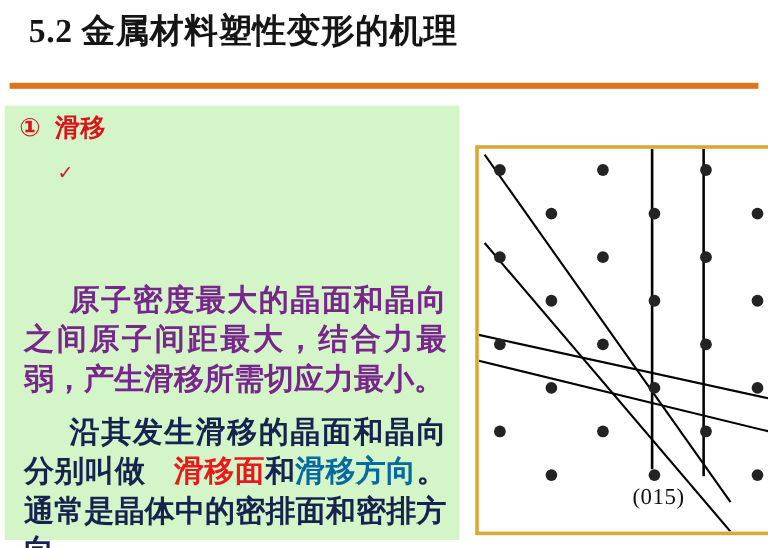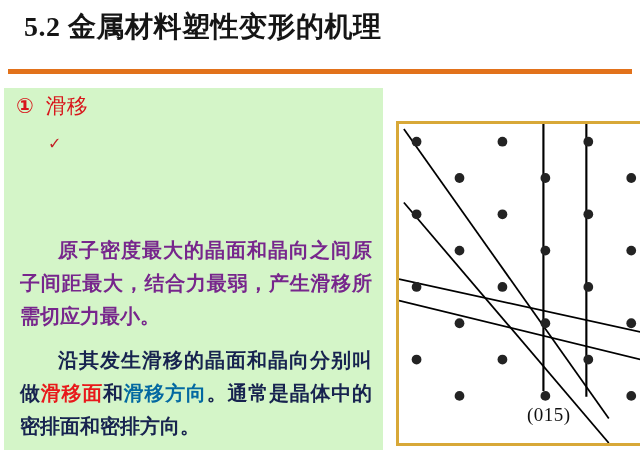--- a/index.html
+++ b/index.html
@@ -61,21 +61,21 @@
     font-family: "DejaVu Sans", sans-serif;
     font-size: 21px;
     line-height: 24px;
     color: #D8151B;
     font-weight: bold;
   }
   #heading-text {
     font-family: "Liberation Serif", "DejaVu Serif", serif;
     font-size: 21px;
     line-height: 24px;
-    font-weight: normal;
+    font-weight: bold;
     color: #D8151B;
     text-align: right;
   }
 
   #bullet-row {
     position: absolute;
     left: 44px;
     top: 42px;
     width: 330px;
     display: flex;
@@ -99,21 +99,21 @@
     text-align: justify;
     text-justify: inter-character;
   }
 
   .body-para {
     position: absolute;
     left: 16px;
     width: 352px;
     font-family: "Liberation Serif", "DejaVu Serif", serif;
     font-weight: bold;
-    font-size: 20px;
+    font-size: 25px;
     line-height: 33px;
     text-indent: 38px;
     text-align: justify;
     text-justify: inter-character;
   }
   #para-purple {
     top: 146px;
     color: #77268C;
   }
   #para-navy {
@@ -162,21 +162,21 @@
     <span id="heading-marker">①</span>
     <span id="heading-text">滑移</span>
   </div>
 
   <div id="bullet-row">
     <span id="bullet-check">✓</span>
   </div>
 
   <div class="body-para" id="para-purple">原子密度最大的晶面和晶向之间原子间距最大，结合力最弱，产生滑移所需切应力最小。</div>
 
-  <div class="body-para" id="para-navy"><span>沿其发生滑移的晶面和晶向分别叫做</span><span class="hl-red" style="color: rgb(232, 25, 27);">滑移面</span><span>和</span><span class="hl-red" style="color: #0369a1;">滑移方向</span><span>。通常是晶体中的密排面和密排方向。</span></div>
+  <div class="body-para" id="para-navy"><span>沿其发生滑移的晶面和晶向分别叫做</span><span class="hl-red" style="color: rgb(232, 25, 27); margin-left: 24px;">滑移面</span><span>和</span><span class="hl-red" style="color: #0369a1;">滑移方向</span><span>。通常是晶体中的密排面和密排方向。</span></div>
 
 </div>
 
 <div id="diagram-panel">
   <svg id="lattice-svg" viewBox="0 0 248 325" preserveAspectRatio="none">
     <g id="lattice-lines" stroke="#000000" stroke-width="2" fill="none">
         <line x1="5" y1="5" x2="215" y2="300" stroke="#000000" stroke-width="1.8"></line>
         <line x1="5" y1="80" x2="215" y2="325" stroke="#000000" stroke-width="1.8"></line>
         <line x1="0" y1="158" x2="248" y2="212" stroke="#000000" stroke-width="1.8"></line>
         <line x1="0" y1="180" x2="248" y2="240" stroke="#000000" stroke-width="1.8"></line>

